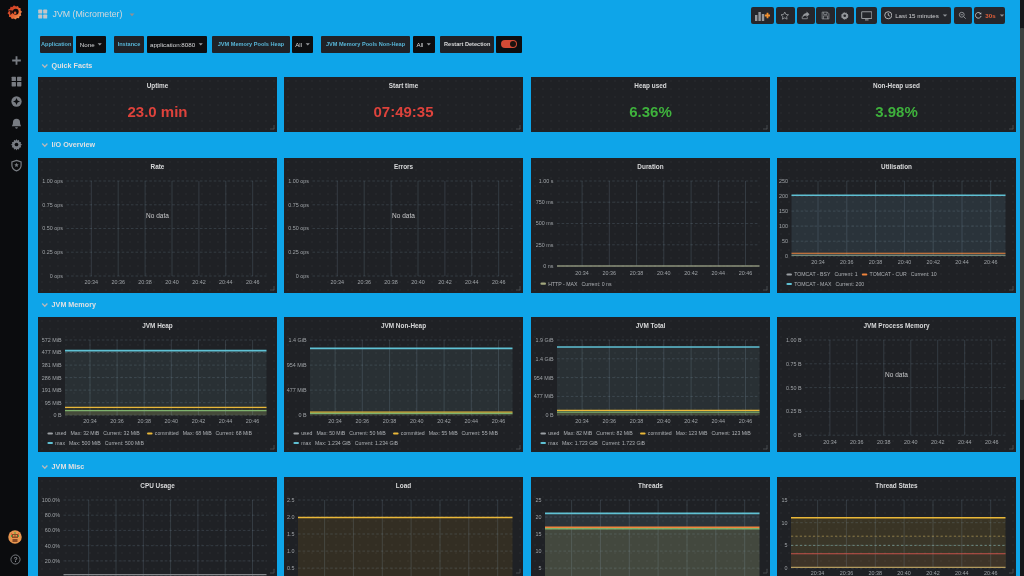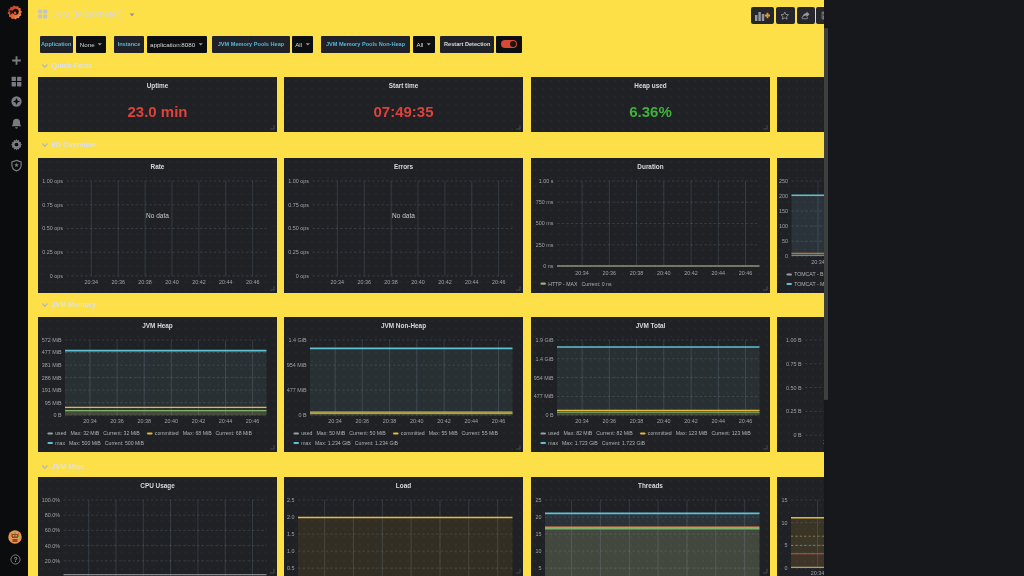--- a/index.html
+++ b/index.html
@@ -1,16 +1,16 @@
 <!DOCTYPE html>
 <html><head><meta charset="utf-8"><title>JVM (Micrometer)</title><style>
 html,body{margin:0;padding:0;width:1024px;height:576px;overflow:hidden;background:#17181b;
 font-family:"Liberation Sans",sans-serif;}
-#root{position:absolute;inset:0;width:828px;height:576px;overflow:hidden;
-background:#fde047;}
+#root{position:absolute;inset:0;width:1024px;height:576px;overflow:hidden;
+background:#0ea5e9;}
 .panel{position:absolute;background-color:#1f2125;}
 .panel:after{content:"";position:absolute;inset:0;background-image:radial-gradient(circle, rgba(255,255,255,0.04) 0.6px, transparent 0.9px);background-size:8px 8px;pointer-events:none}
 .side{position:absolute;left:0;top:0;width:28px;height:576px;background:#0b0c0e;z-index:10}
 .chip{position:absolute;height:17px;display:flex;align-items:center;justify-content:center;border-radius:1px;white-space:nowrap}
 .chip.lbl{background:#202227;color:#57b4d6;font-size:5.6px;font-weight:bold}
 .chip.val{background:#0d0e10;color:#d8d9da;font-size:6.2px}
 .navbtn{position:absolute;top:7px;height:17px;background:#25272c;border-radius:2px;display:flex;align-items:center;justify-content:center}
 </style></head><body>
 <div id="root">
 <svg style="position:absolute;left:34px;top:0px" width="730" height="28" viewBox="0 0 730 28">

